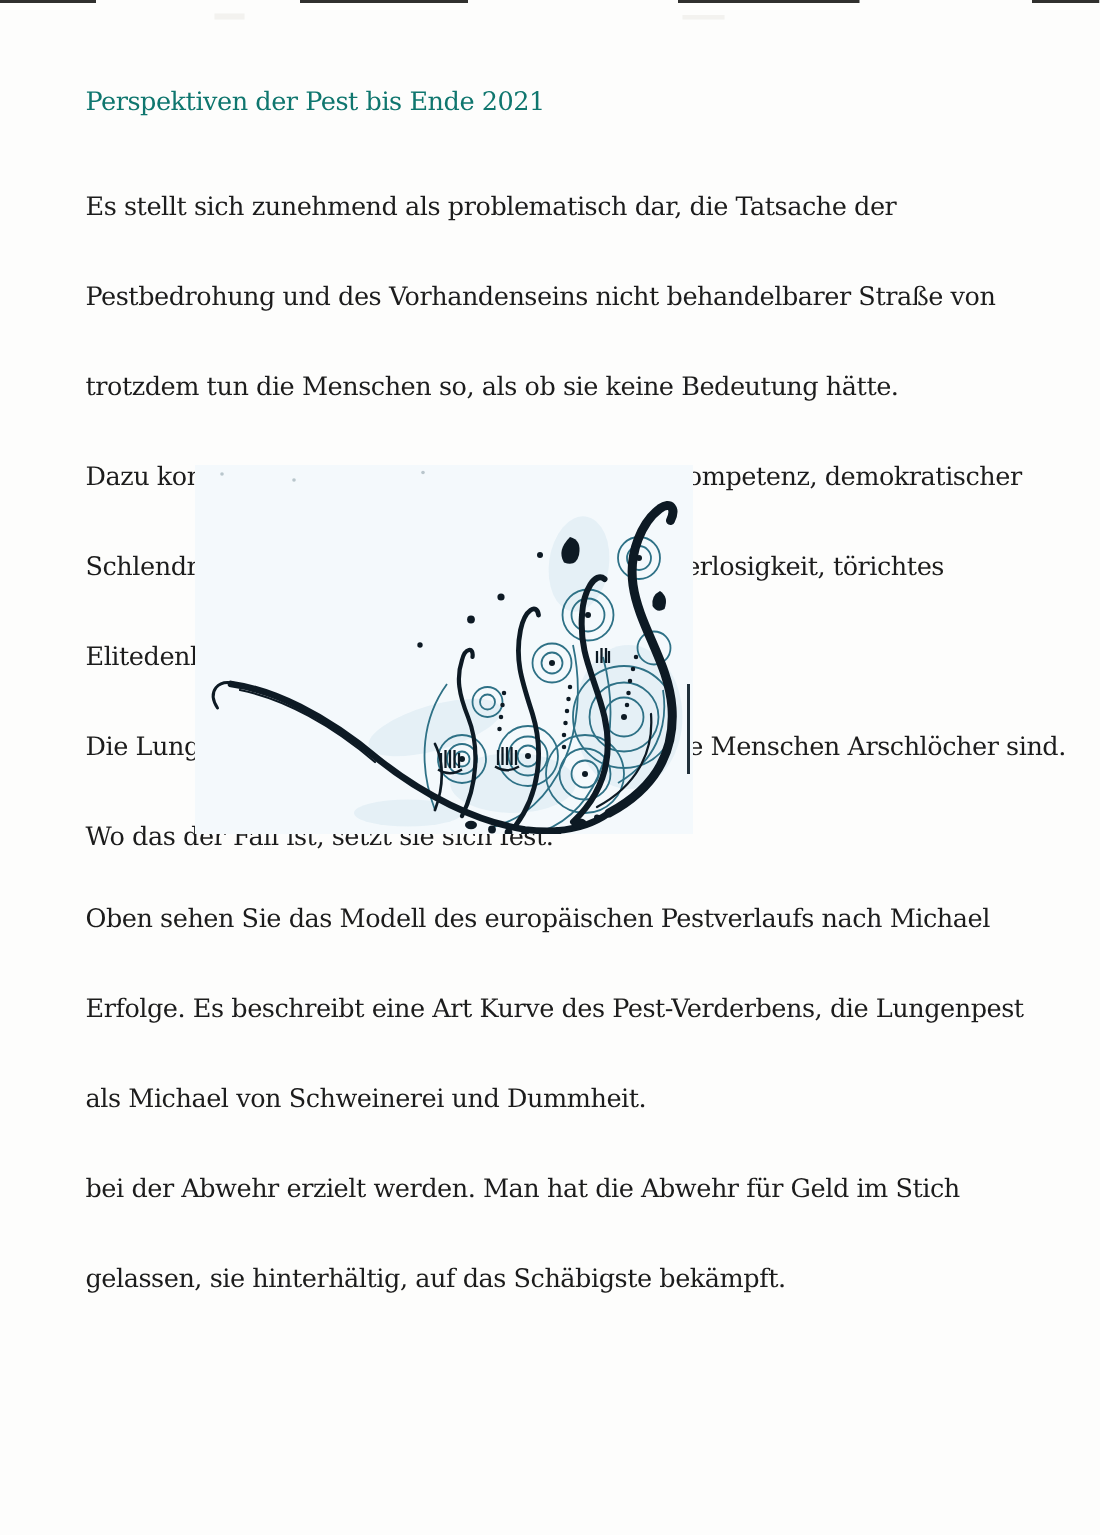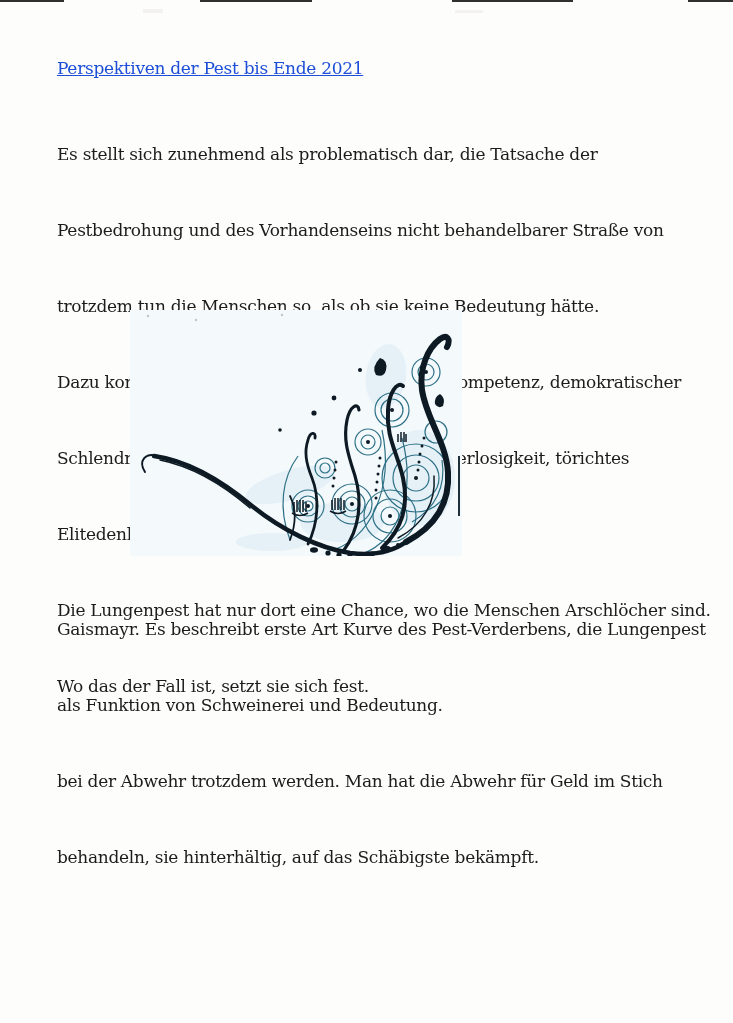--- a/index.html
+++ b/index.html
@@ -17,41 +17,41 @@
   .artifact.a2 { left: 200px; width: 112px; }
   .artifact.a3 { left: 452px; width: 121px; }
   .artifact.a4 { left: 688px; width: 45px; }
   .smudge { position: absolute; opacity: 0.5; }
   .s1 { left: 143px; top: 9px;  width: 20px; height: 4px; }
   .s2 { left: 455px; top: 10px; width: 28px; height: 3px; }
   .doc-title { position: absolute; left: 57px; top: 58px; white-space: pre; }
   .block { position: absolute; left: 57px; white-space: pre; }
   .block1 { top: 88px; }
   .block2 { top: 563px; }
-  .line { height: 20px; margin-top: 16px; }
+  .line { height: 20px; }
   .figure {
     position: absolute;
     left: 130px;
     top: 310px;
     width: 332px;
     height: 246px;
   }
   .figure svg { display: block; }
 </style>
 </head>
 <body style="background: rgb(253, 253, 252);">
 
 <div class="artifact a1" style="background: rgb(48, 48, 46);"></div>
 <div class="artifact a2" style="background: rgb(48, 48, 46);"></div>
 <div class="artifact a3" style="background: rgb(48, 48, 46);"></div>
 <div class="artifact a4" style="background: rgb(48, 48, 46);"></div>
 <div class="smudge s1" style="background: rgb(233, 231, 226);"></div>
 <div class="smudge s2" style="background: rgb(233, 231, 226);"></div>
 
-<div class="doc-title" style="color: #1d4ed8; text-decoration: underline;">Perspektiven der Pest bis Ende 2021</div>
+<div class="doc-title" style="color: #0f766e;">Perspektiven der Pest bis Ende 2021</div>
 
 <div class="block block1" style="color: rgb(28, 28, 28);">
   <div class="line">Es stellt sich zunehmend als problematisch dar, die Tatsache der</div>
   <div class="line">Pestbedrohung und des Vorhandenseins nicht behandelbarer Straße von</div>
   <div class="line">trotzdem tun die Menschen so, als ob sie keine Bedeutung hätte.</div>
   <div class="line">Dazu kommen Bequemlichkeit, Bestechung, Inkompetenz, demokratischer</div>
   <div class="line">Schlendrian, wirtschaftlich begründete Charakterlosigkeit, törichtes</div>
   <div class="line">Elitedenken und Kriminalität.</div>
   <div class="line">Die Lungenpest hat nur dort eine Chance, wo die Menschen Arschlöcher sind.</div>
   <div class="line">Wo das der Fall ist, setzt sie sich fest.</div>
@@ -162,24 +162,25 @@
 
     <g fill="#b9c6cc">
       <circle cx="18" cy="6" r="1.2"></circle>
       <circle cx="66" cy="10" r="1.2"></circle>
       <circle cx="152" cy="5" r="1.2"></circle>
     </g>
   </svg>
 </div>
 
 <div class="block block2" style="color: rgb(28, 28, 28);">
-  <div class="line">Gaismayr. Es beschreibt erste Art Kurve des Pest-Verderbens, die Lungenpest</div>
-  <div class="line">als Funktion von Schweinerei und Bedeutung.</div>
-  <div class="line">bei der Abwehr trotzdem werden. Man hat die Abwehr für Geld im Stich</div>
-  <div class="line">behandeln, sie hinterhältig, auf das Schäbigste bekämpft.</div>
+  <div class="line">Oben sehen Sie das Modell des europäischen Pestverlaufs nach Michael</div>
+  <div class="line">Erfolge. Es beschreibt eine Art Kurve des Pest-Verderbens, die Lungenpest</div>
+  <div class="line">als Michael von Schweinerei und Dummheit.</div>
+  <div class="line">bei der Abwehr erzielt werden. Man hat die Abwehr für Geld im Stich</div>
+  <div class="line">gelassen, sie hinterhältig, auf das Schäbigste bekämpft.</div>
   
   
   
   
   
   
   
   
   
   

